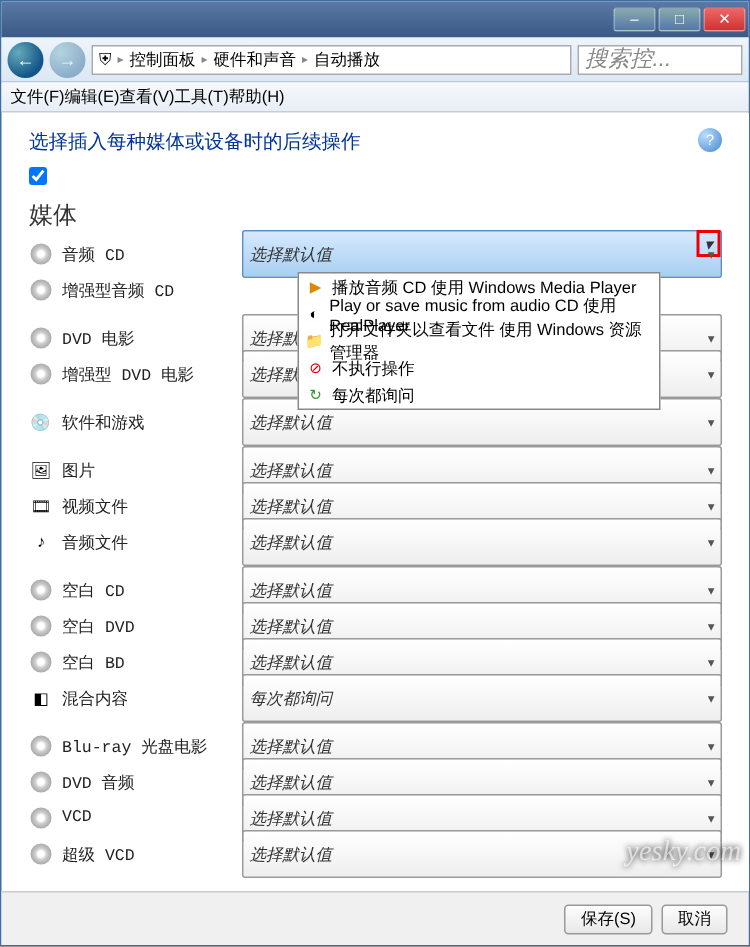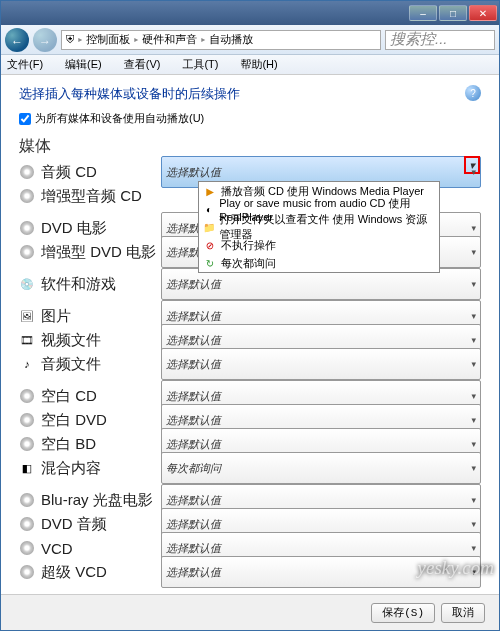--- a/index.html
+++ b/index.html
@@ -9,39 +9,39 @@
 .tbtn { width: 28px; height: 16px; margin-left: 2px; display: inline-flex; align-items: center; justify-content: center; font-size: 10px; color: #fff; border: 1px solid rgba(255,255,255,0.3); border-radius: 2px; }
 .tbtn.min { background: linear-gradient(#8aa,#57a); }
 .tbtn.max { background: linear-gradient(#8aa,#57a); }
 .tbtn.close { background: linear-gradient(#e66,#c33); }
 .navbar { height: 30px; background: linear-gradient(#eef4fb,#dce8f5); border-bottom: 1px solid #b8c8d8; display: flex; align-items: center; padding: 0 4px; gap: 4px; }
 .navbtn { width: 24px; height: 24px; border-radius: 50%; background: radial-gradient(circle at 30% 30%, #6ab 0%, #158 70%); display: inline-flex; align-items: center; justify-content: center; color: #fff; font-size: 12px; }
 .navbtn.fwd { opacity: 0.4; }
 .breadcrumb { flex: 1; height: 20px; background: #fff; border: 1px solid #aaa; display: flex; align-items: center; padding: 0 4px; font-size: 11px; gap: 4px; }
 .bc-sep { color: #888; font-size: 8px; }
 .searchbox { width: 110px; height: 20px; background: #fff; border: 1px solid #aaa; padding: 0 4px; font-size: 15px; font-style: italic; color: #888; display: flex; align-items: center; }
-.menubar { height: 20px; background: linear-gradient(#f5f8fc,#e8eef6); border-bottom: 1px solid #ccc; display: flex; align-items: center; padding: 0 6px; gap: 22px; font-size: 11px; }
+.menubar { height: 20px; background: linear-gradient(#f5f8fc,#e8eef6); border-bottom: 1px solid #ccc; display: flex; align-items: center; padding: 0 6px; gap: 0; font-size: 11px; }
 .content { flex: 1; background: #fff; padding: 10px 18px; overflow-y: auto; position: relative; }
 .heading { color: #003399; font-size: 13px; margin-bottom: 8px; }
 .help-icon { position: absolute; right: 18px; top: 10px; width: 16px; height: 16px; border-radius: 50%; background: radial-gradient(circle at 30% 30%, #bdf, #48c); color: #fff; display: flex; align-items: center; justify-content: center; font-size: 10px; }
 .checkrow { display: flex; align-items: center; gap: 4px; margin-bottom: 10px; font-size: 11px; }
 .checkrow input { width: 12px; height: 12px; }
 .section-label { font-size: 16px; color: #333; margin: 6px 0 4px 0; }
 .row { display: flex; align-items: center; height: 22px; margin-bottom: 2px; }
 .row-icon { width: 16px; height: 16px; margin-right: 6px; display: inline-flex; align-items: center; justify-content: center; font-size: 11px; }
-.row-label { width: 120px; font-size: 15px; color: #222; }
+.row-label { width: 120px; font-size: 11px; color: #222; font-family: Liberation Mono, monospace; }
 .combo { flex: 1; height: 32px; background: linear-gradient(#fff,#eee); border: 1px solid #999; border-radius: 2px; display: flex; align-items: center; padding: 0 4px; font-size: 11px; color: #333; font-style: italic; position: relative; }
 .combo::after { content: "▾"; position: absolute; right: 4px; font-size: 9px; color: #555; font-style: normal; }
 .combo.active { background: linear-gradient(#d6e9ff,#a8cff0); border-color: #5a8ec8; }
 .combo.active .arrow-box { position: absolute; right: 0; top: -1px; width: 16px; height: 18px; border: 2px solid #e00; display: flex; align-items: center; justify-content: center; }
 .dropdown { position: absolute; left: 197px; top: 106px; width: 242px; background: #fff; border: 1px solid #888; z-index: 10; font-size: 11px; }
 .dd-item { display: flex; align-items: center; height: 18px; padding: 0 4px; gap: 4px; }
 .dd-icon { width: 14px; height: 14px; font-size: 10px; display: inline-flex; align-items: center; justify-content: center; }
 .spacer { height: 8px; }
-.btn { height: 20px; padding: 0 10px; background: linear-gradient(#fdfdfd,#e8e8e8); border: 1px solid #999; border-radius: 3px; font-size: 11px; display: inline-flex; align-items: center; font-family: Liberation Mono, monospace; }
+.btn { height: 20px; padding: 0 10px; background: linear-gradient(#fdfdfd,#e8e8e8); border: 1px solid #999; border-radius: 3px; font-size: 11px; display: inline-flex; align-items: center; }
 .footer { height: 36px; background: #f0f0f0; border-top: 1px solid #ccc; display: flex; align-items: center; justify-content: flex-end; padding: 0 14px; gap: 6px; }
 .watermark { position: absolute; right: 6px; bottom: 52px; color: rgba(255,255,255,0.6); font-size: 19px; font-style: italic; text-shadow: 0 0 4px #000; pointer-events: none; font-family: Liberation Serif, serif; }
 .disc { width:14px; height:14px; border-radius:50%; background: radial-gradient(circle,#fff 20%,#ccc 40%,#888 100%); display:inline-block; }
 .note { color:#d80; }
 .folder { color:#f5c13a; }
 .deny { color:#c00; }
 .refresh { color:#393; }
 </style>
 </head>
 <body>
@@ -74,21 +74,20 @@
     <span>查看(V)</span>
     <span>工具(T)</span>
     <span>帮助(H)</span>
   </div>
 
   <div class="content">
     <div class="help-icon">?</div>
     <div class="heading">选择插入每种媒体或设备时的后续操作</div>
     <div class="checkrow">
       <input type="checkbox" checked="" style="">
-      <span>为所有媒体和设备使用自动播放(U)</span>
     </div>
     <div class="section-label">媒体</div>
 
     <div class="row">
         <span class="row-icon">
           <span class="disc"></span>
         </span>
         <span class="row-label">音频 CD</span>
         <div class="combo active">
           <span>选择默认值</span>

